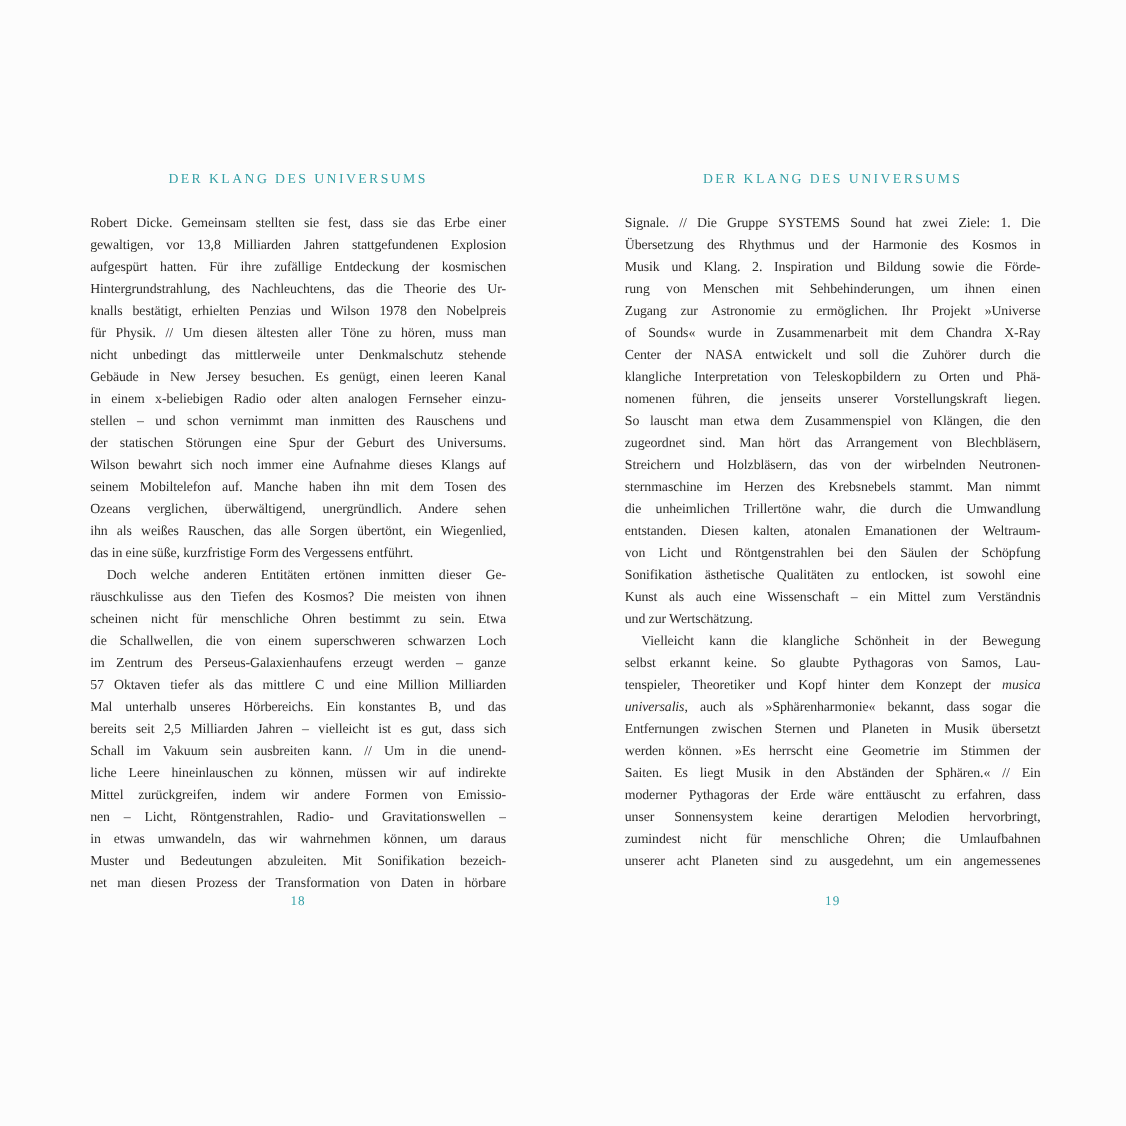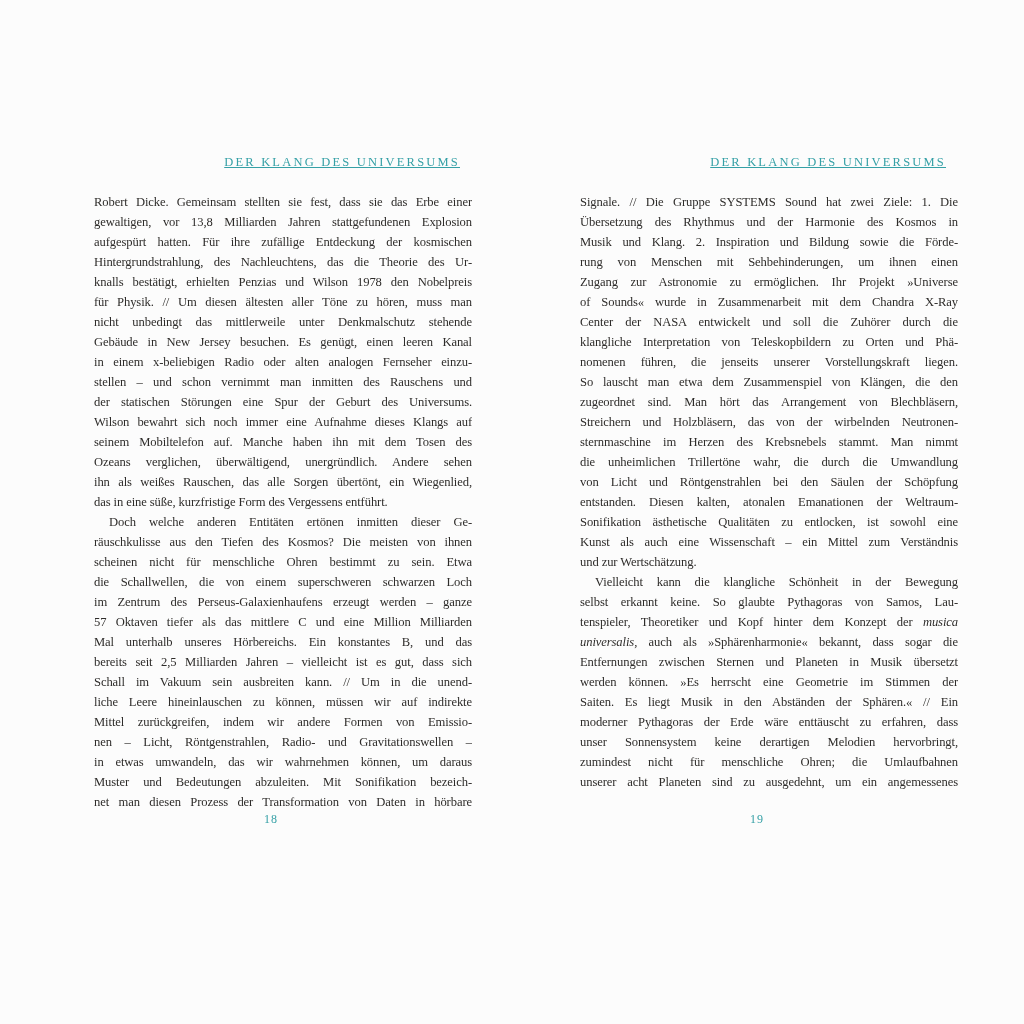--- a/index.html
+++ b/index.html
@@ -27,38 +27,36 @@
     height: 1024px;
     width: 378px;
   }
   .page.left  { left: 82px; }
   .page.right { left: 568px; }
   .running-head {
     position: absolute;
     top: 155px;
     left: 0;
     width: 100%;
-    text-align: right;
+    text-align: center;
     font-size: 12.5px;
     font-weight: 500;
     letter-spacing: 2.2px;
     color: var(--accent);
     white-space: nowrap;
-    text-decoration: underline;
   }
   .text-column {
     position: absolute;
     top: 192px;
     left: 0;
     width: 378px;
     height: 624px;
     overflow: hidden;
     font-size: 12.6px;
     letter-spacing: -0.1px;
-    margin-left: 12px;
   }
   .line {
     height: 20px;
     line-height: 20px;
     overflow: hidden;
     text-align: justify;
     text-align-last: justify;
   }
   .line.end { text-align-last: left; }
   .line.indent { text-indent: 15px; }
@@ -127,22 +125,22 @@
         <div class="line"><span>Zugang zur Astronomie zu ermöglichen. Ihr Projekt »Universe</span></div>
         <div class="line"><span>of Sounds« wurde in Zusammenarbeit mit dem Chandra X-Ray</span></div>
         <div class="line"><span>Center der NASA entwickelt und soll die Zuhörer durch die</span></div>
         <div class="line"><span>klangliche Interpretation von Teleskopbildern zu Orten und Phä-</span></div>
         <div class="line"><span>nomenen führen, die jenseits unserer Vorstellungskraft liegen.</span></div>
         <div class="line"><span>So lauscht man etwa dem Zusammenspiel von Klängen, die den</span></div>
         <div class="line"><span>zugeordnet sind. Man hört das Arrangement von Blechbläsern,</span></div>
         <div class="line"><span>Streichern und Holzbläsern, das von der wirbelnden Neutronen-</span></div>
         <div class="line"><span>sternmaschine im Herzen des Krebsnebels stammt. Man nimmt</span></div>
         <div class="line"><span>die unheimlichen Trillertöne wahr, die durch die Umwandlung</span></div>
+        <div class="line"><span>entstanden. Diesen kalten, atonalen Emanationen der Weltraum-</span></div>
         <div class="line"><span>von Licht und Röntgenstrahlen bei den Säulen der Schöpfung</span></div>
-        <div class="line"><span>entstanden. Diesen kalten, atonalen Emanationen der Weltraum-</span></div>
         <div class="line"><span>Sonifikation ästhetische Qualitäten zu entlocken, ist sowohl eine</span></div>
         <div class="line"><span>Kunst als auch eine Wissenschaft – ein Mittel zum Verständnis</span></div>
         <div class="line end"><span>und zur Wertschätzung.</span></div>
         <div class="line indent"><span>Vielleicht kann die klangliche Schönheit in der Bewegung</span></div>
         <div class="line"><span>selbst erkannt keine. So glaubte Pythagoras von Samos, Lau-</span></div>
         <div class="line"><span>tenspieler, Theoretiker und Kopf hinter dem Konzept der </span><span class="italic">musica</span></div>
         <div class="line"><span class="italic">universalis</span><span>, auch als »Sphärenharmonie« bekannt, dass sogar die</span></div>
         <div class="line"><span>Entfernungen zwischen Sternen und Planeten in Musik übersetzt</span></div>
         <div class="line"><span>werden können. »Es herrscht eine Geometrie im Stimmen der</span></div>
         <div class="line"><span>Saiten. Es liegt Musik in den Abständen der Sphären.« // Ein</span></div>

